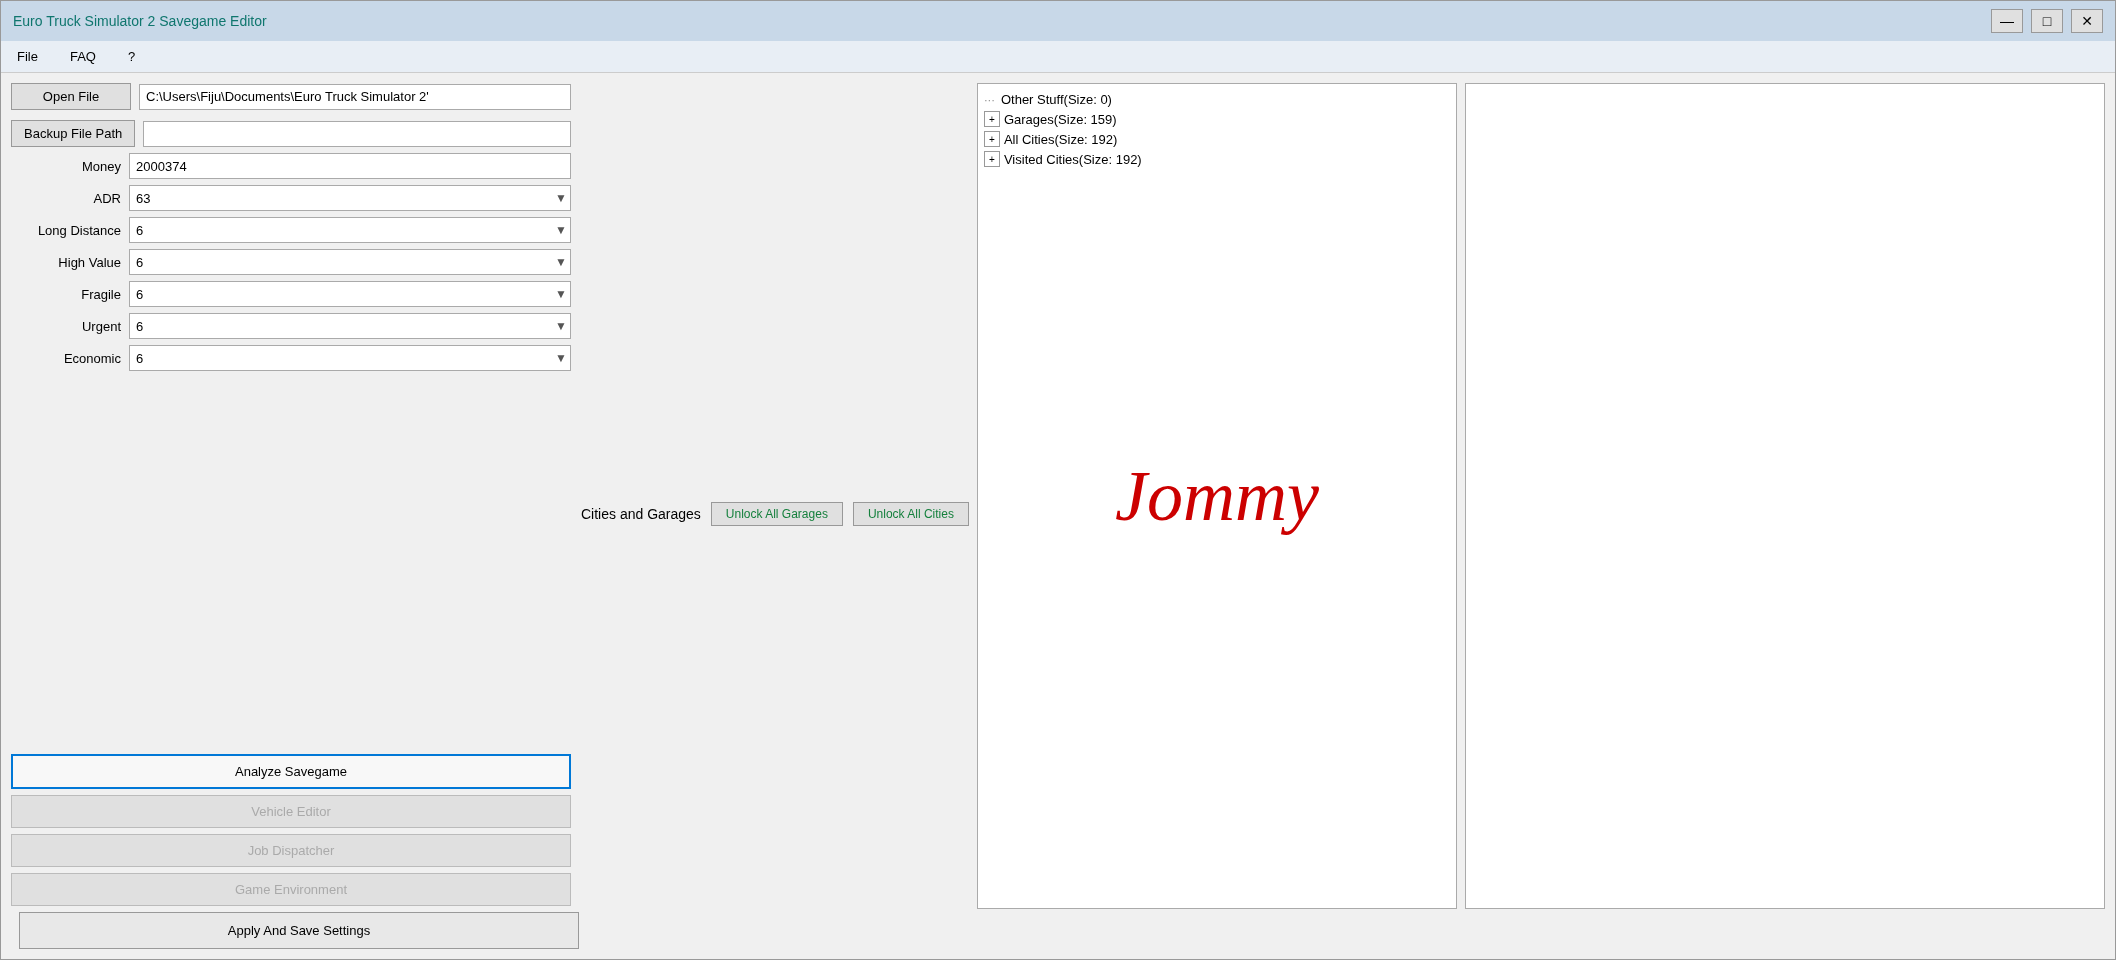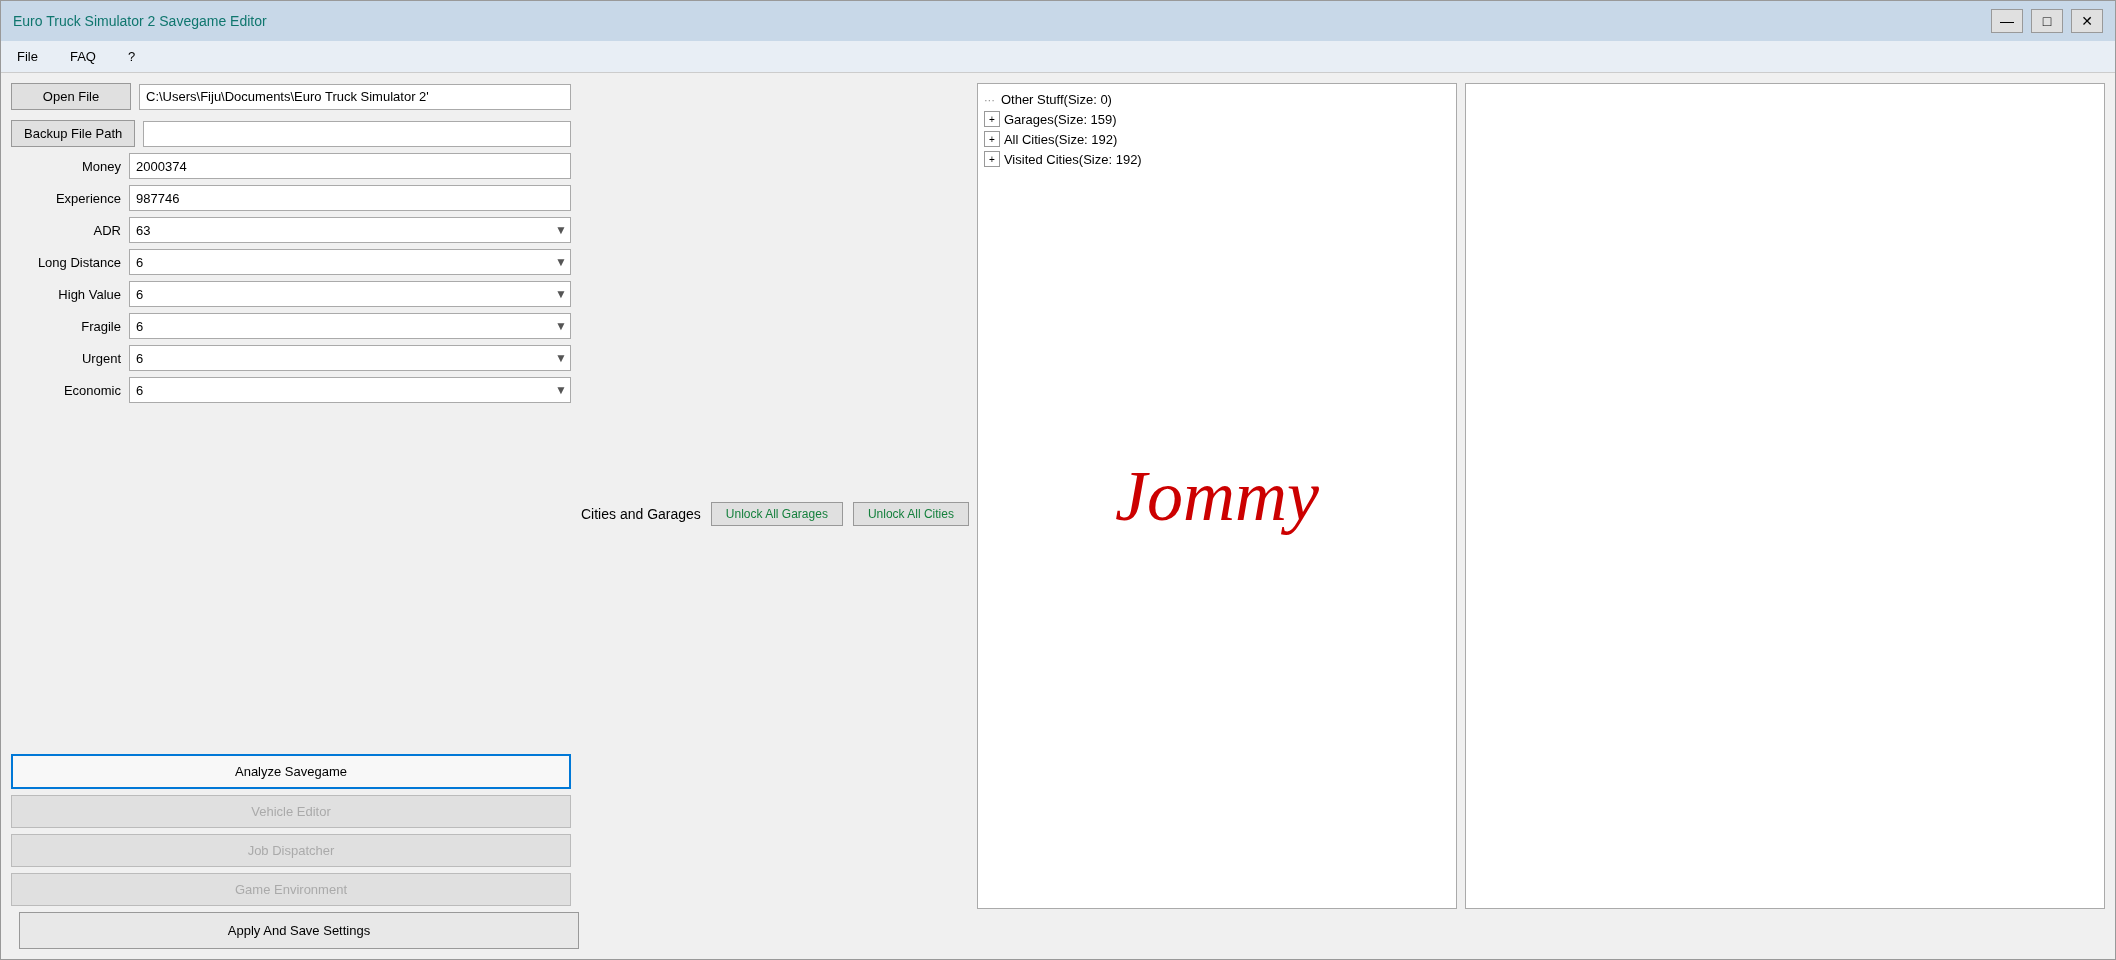--- a/index.html
+++ b/index.html
@@ -321,24 +321,20 @@
       <div class="row">
         <button class="btn">Backup File Path</button>
         <input class="text-input" type="text" value="" style="flex: 1 1 0%;">
       </div>
 
       <div class="row">
         <span class="label">Money</span>
         <input class="text-input" type="text" value="2000374" style="">
       </div>
 
-      <div class="row">
-        <span class="label">Experience</span>
-        <input class="text-input" type="text" value="987746" style="">
-      </div>
 
       <div class="row">
         <span class="label">ADR</span>
         <div class="select-wrapper">
           <select class="select-input">
             <option>63</option>
             <option>0</option>
             <option>1</option>
             <option>2</option>
             <option>3</option>

